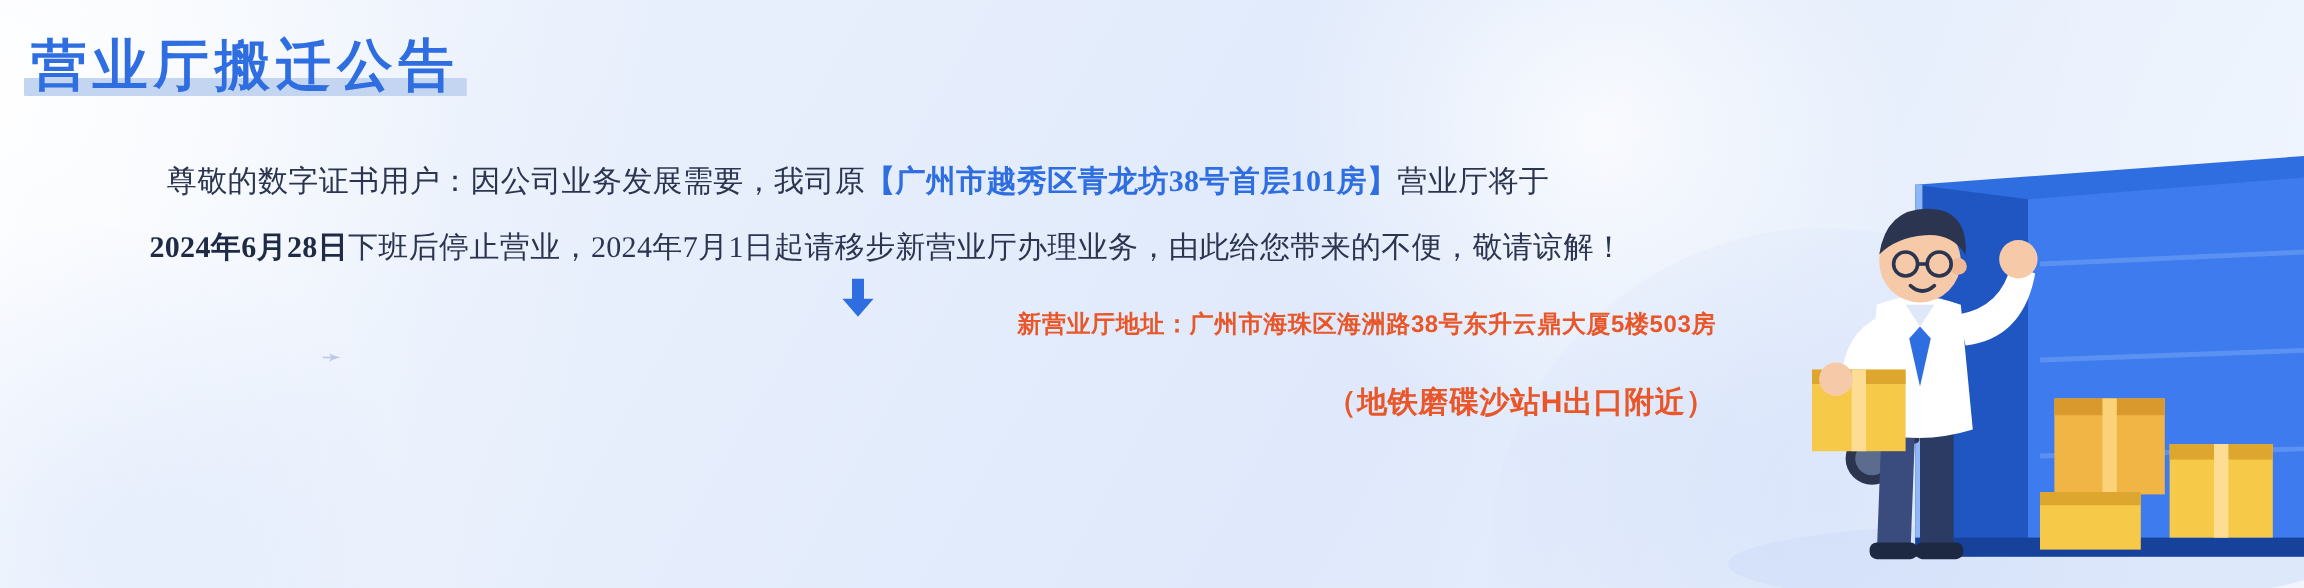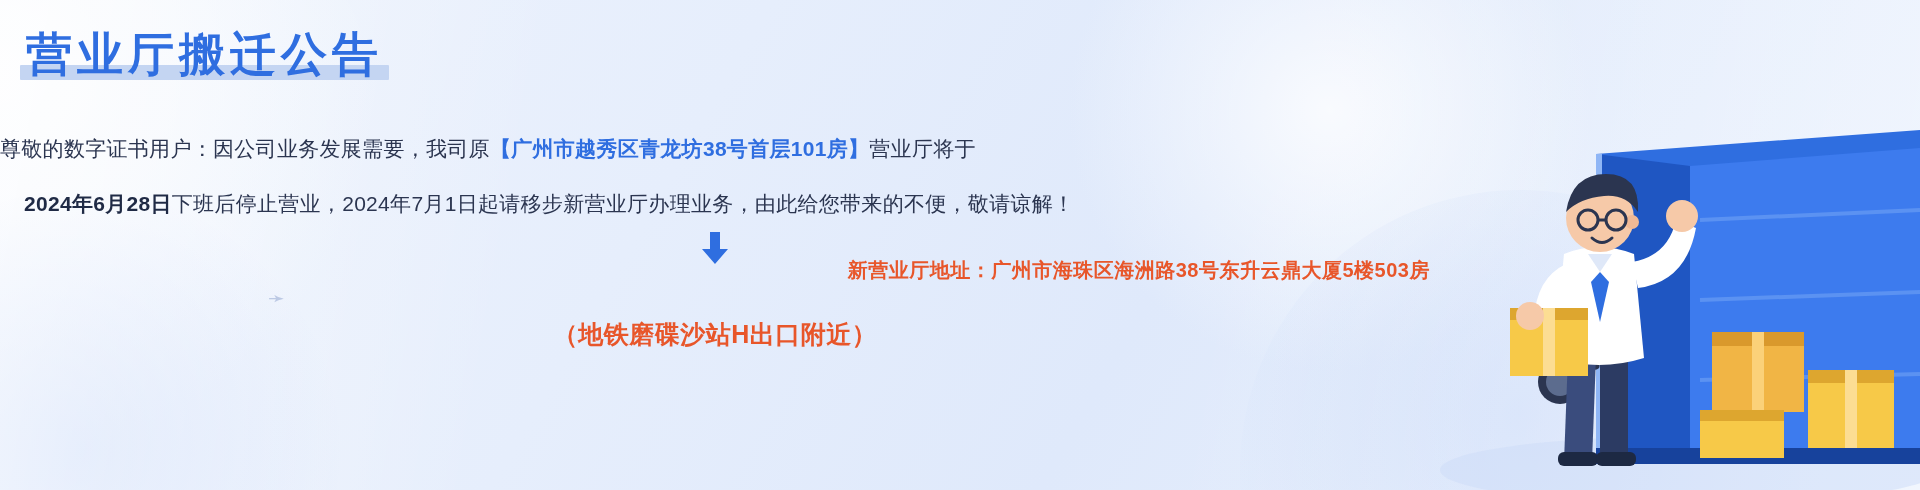--- a/index.html
+++ b/index.html
@@ -87,25 +87,27 @@
     height: 15px;
     background: #c4d5f2;
     z-index: -1;
     border-radius: 1px;
   }
 
   .para {
     position: absolute;
     left: 0;
     width: 1430px;
+    text-align: center;
     color: #2b3550;
-    font-size: 21px;
+    font-size: 25px;
     line-height: 1.5;
     letter-spacing: 0.3px;
     white-space: nowrap;
+    font-family: Liberation Serif, serif;
   }
   .line1 { top: 133px; }
   .line2 { top: 188px; margin-left: 24px; }
   .b-blue { color: #2f6ee0; font-weight: bold; }
   .b-dark { color: #1f2a45; font-weight: bold; }
 
   .arrow-wrap {
     position: absolute;
     left: 0; top: 232px;
     width: 1430px;
@@ -121,21 +123,21 @@
     color: #e8562a;
     font-size: 20px;
     font-weight: bold;
     letter-spacing: 0.5px;
     white-space: nowrap;
   }
   .addr2 {
     position: absolute;
     left: 0; top: 318px;
     width: 1430px;
-    text-align: center;
+    text-align: right;
     color: #e8562a;
     font-size: 25px;
     font-weight: bold;
     letter-spacing: 0.5px;
     white-space: nowrap;
   }
   .mini-arrow {
     position: absolute;
     left: 268px;
     top: 288px;

